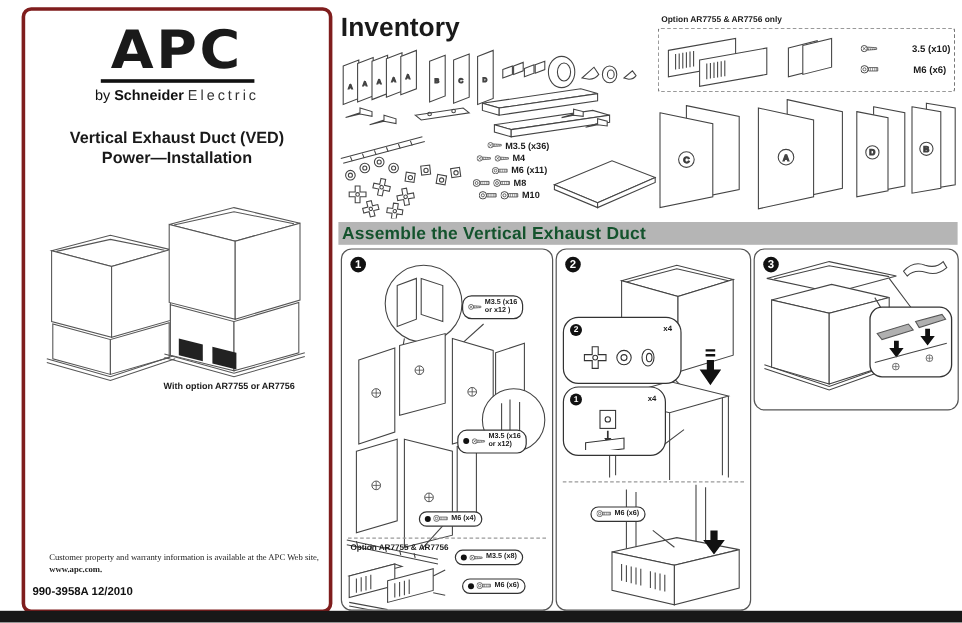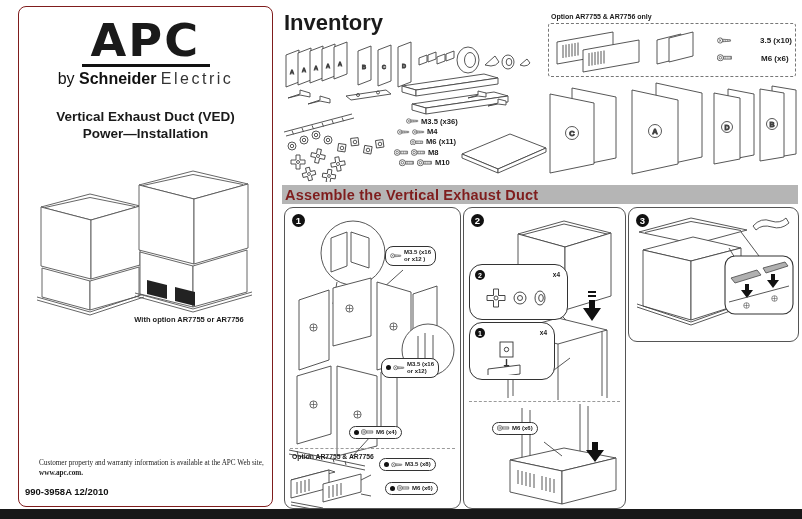--- a/index.html
+++ b/index.html
@@ -3,26 +3,26 @@
 <meta charset="utf-8">
 <style>
   html,body{margin:0;padding:0;background:#fff;}
   .page{position:relative;width:802px;height:519px;background:#fff;overflow:hidden;
         font-family:"Liberation Sans",sans-serif;color:#1a1a1a;}
   svg{display:block;}
   svg text{font-family:"Liberation Sans",sans-serif;font-weight:bold;fill:#111;}
 
   
   .left-col{position:absolute;left:18px;top:6px;width:253px;height:499px;
-            border:1px solid #7f1d1d;border-radius:8px;}
+            border:3px solid #7f1d1d;border-radius:8px;}
   .brand{text-align:center;margin-top:12px;}
   .apc-logo{font-family:"DejaVu Sans",sans-serif;font-weight:bold;font-size:44px;
             line-height:1;letter-spacing:2px;transform:scaleX(1.05);display:inline-block;}
   .logo-rule{width:128px;height:2.5px;background:#111;margin:1px auto 3px;}
-  .byline{font-size:16px;color:#111;}
+  .byline{font-size:12px;color:#111;}
   .byline .nm{font-weight:bold;}
   .byline .lt{letter-spacing:2.5px;color:#333;}
   .doc-title{font-size:13.5px;font-weight:bold;text-align:center;margin:20px 6px 0;line-height:1.3;}
   .models{font-size:9.5px;font-weight:bold;text-align:center;margin-top:5px;line-height:1.45;}
   .duct1{position:absolute;left:14px;top:184px;}
   .duct2{position:absolute;left:112px;top:161px;}
   .duct-caption{position:absolute;left:88px;top:308px;width:164px;text-align:center;
                 font-size:7.5px;font-weight:bold;}
   .footer{position:absolute;left:6px;right:6px;bottom:8px;
           font-family:"Liberation Serif",serif;font-size:7.2px;line-height:1.4;color:#222;}
@@ -40,21 +40,21 @@
   .option-box{position:absolute;left:548px;top:23px;width:246px;height:52px;
               border:1.4px dashed #777;border-radius:3px;}
   .option-label{position:absolute;left:551px;top:13px;font-size:7px;font-weight:bold;}
   .option-screws{position:absolute;left:168px;top:7px;}
   .option-screws .screw-row{height:18px;font-size:8px;gap:28px;}
   .panels-large{position:absolute;left:548px;top:82px;}
 
   
   .assembly-bar{position:absolute;left:282px;top:185px;width:516px;height:19px;
                 background:#b5b5b5;display:flex;align-items:center;}
-  .assembly-bar span{font-size:14.5px;font-weight:bold;color:#7f1d1d;padding-left:3px;letter-spacing:.2px;}
+  .assembly-bar span{font-size:14.5px;font-weight:bold;color:#14532d;padding-left:3px;letter-spacing:.2px;}
   .step{position:absolute;top:207px;height:300px;background:#fff;
         border:1.2px solid #555;border-radius:9px;}
   .step1{left:284px;width:175px;}
   .step2{left:463px;width:161px;}
   .step3{left:628px;width:169px;height:133px;}
   .step-bg{position:absolute;left:0;top:0;}
   .step-num{position:absolute;left:7px;top:6px;width:13px;height:13px;border-radius:50%;
             background:#111;color:#fff;font-size:9.5px;font-weight:bold;
             display:flex;align-items:center;justify-content:center;z-index:3;}
   .pill{position:absolute;z-index:3;border:1px solid #333;border-radius:8px;background:#fff;

